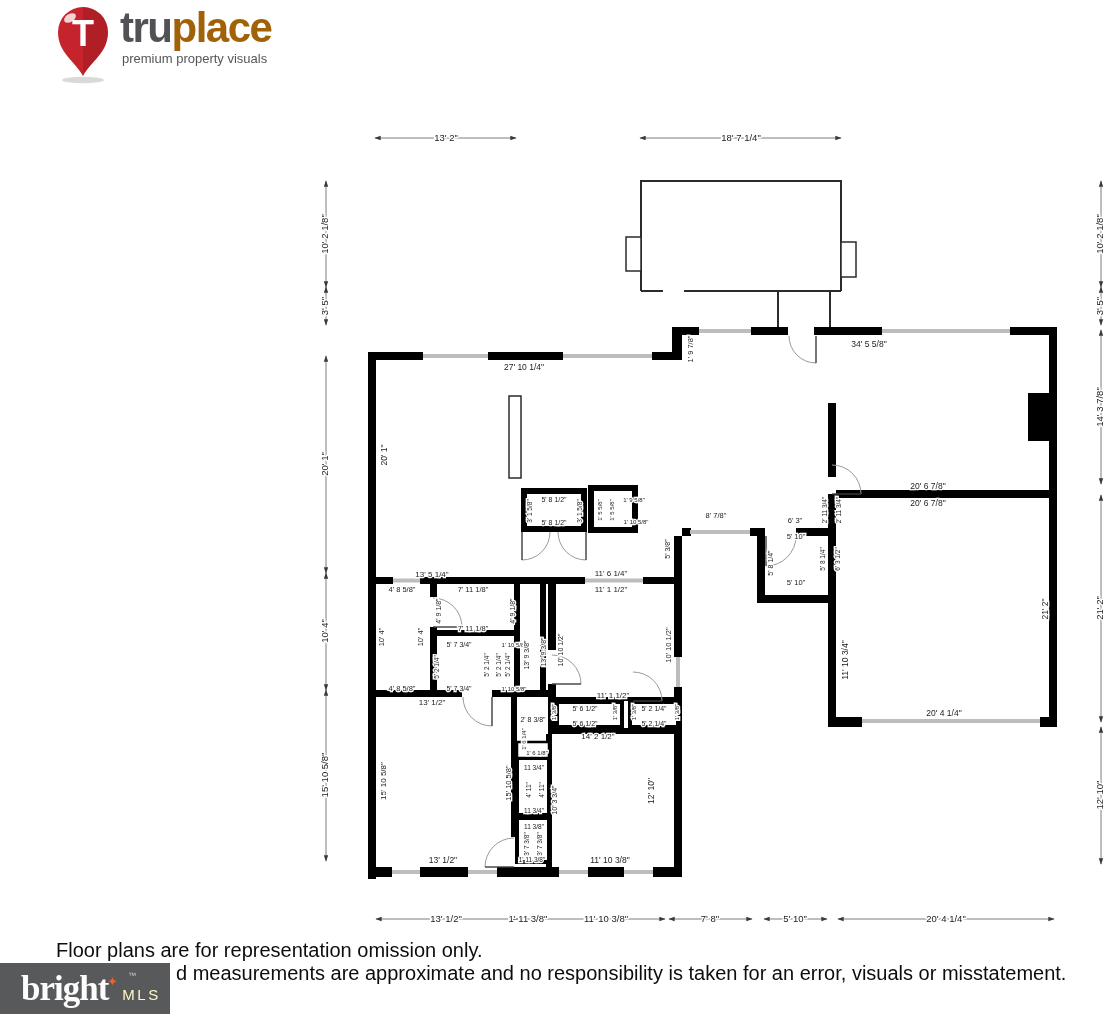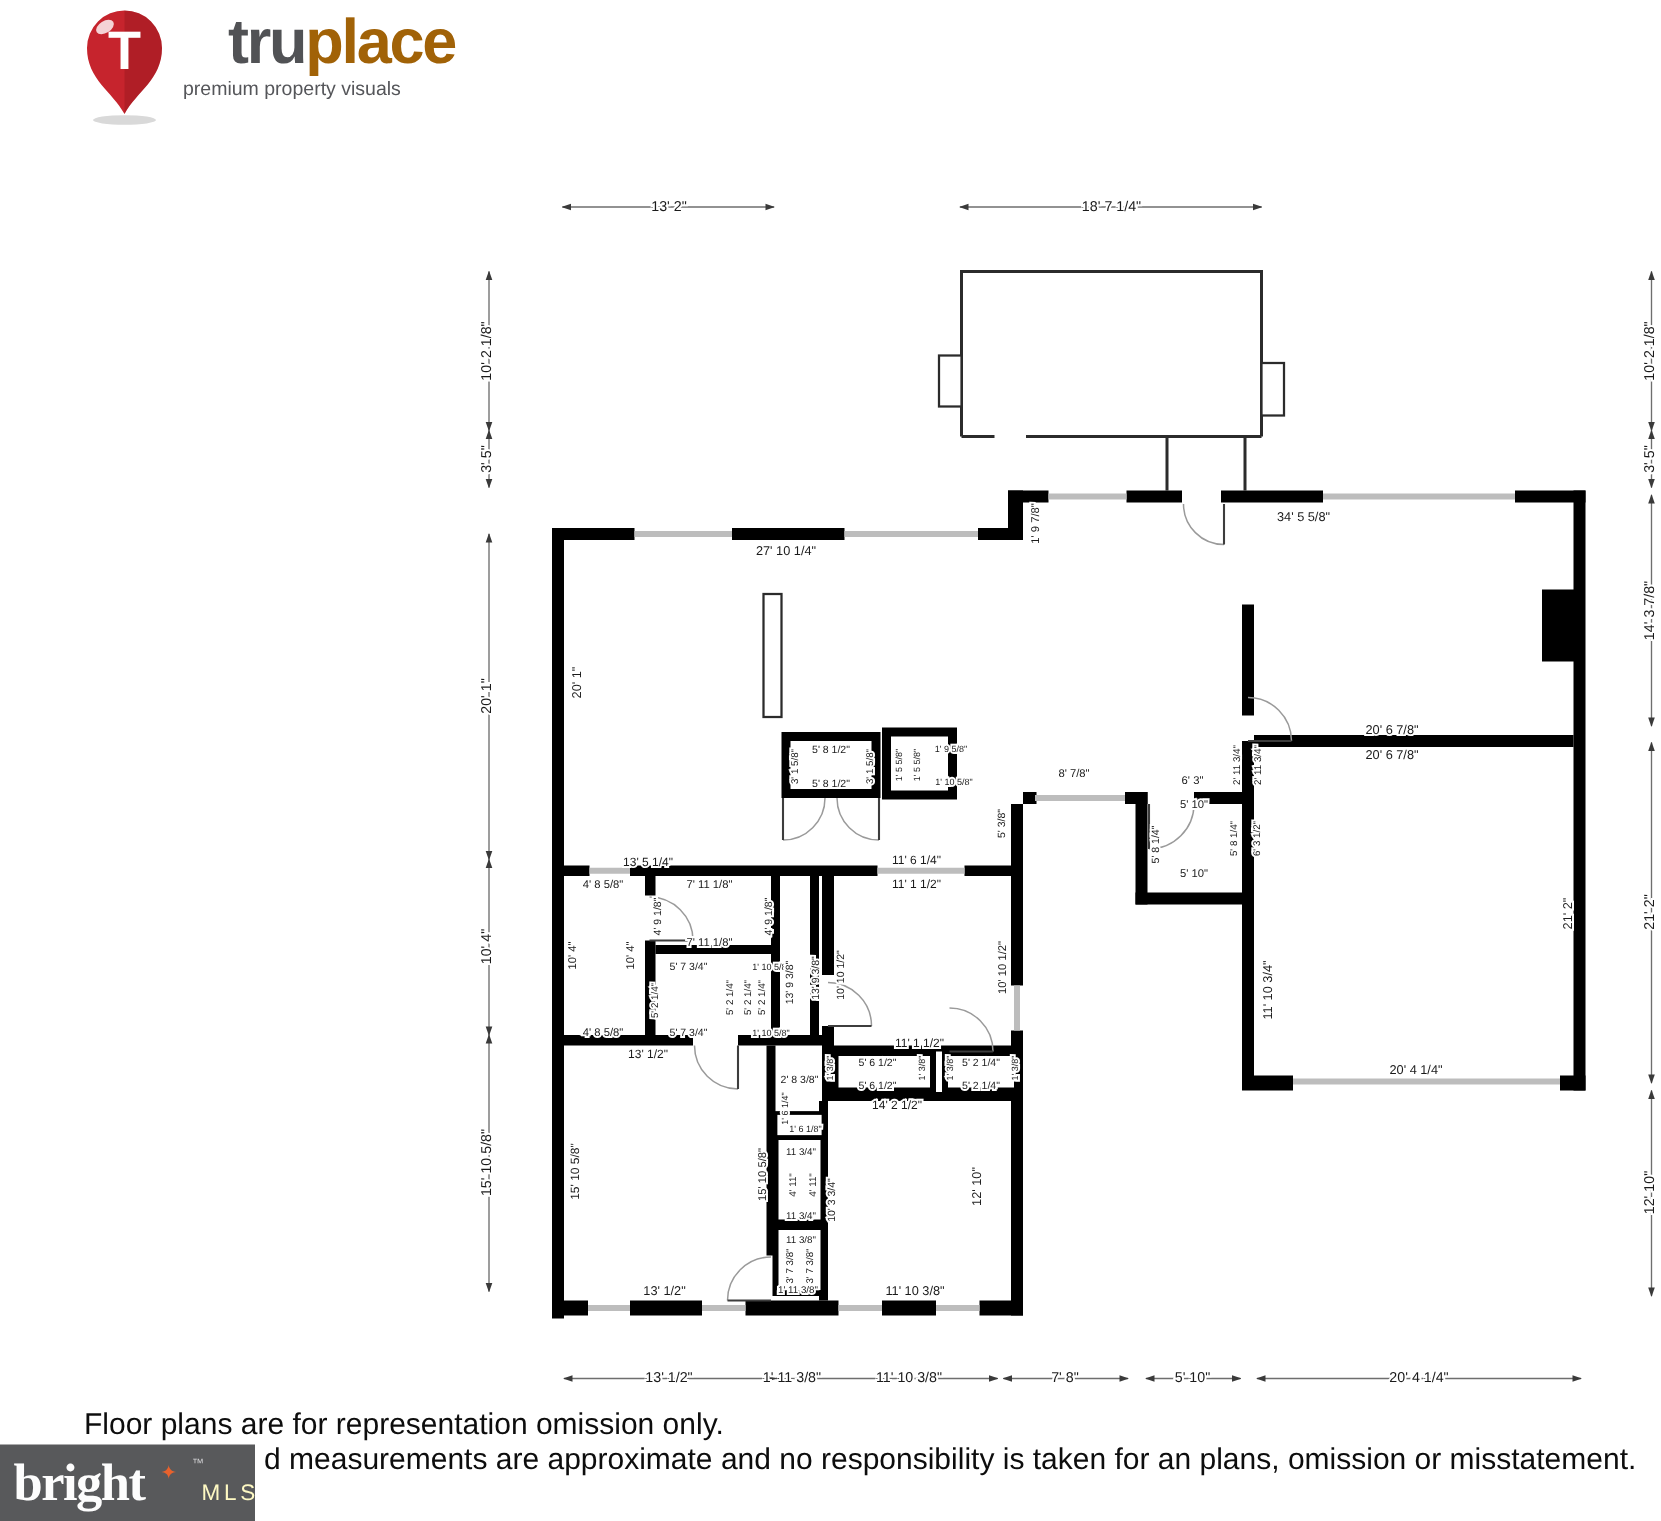--- a/index.html
+++ b/index.html
@@ -3,40 +3,40 @@
 <meta charset="utf-8">
 <style>
   html,body{margin:0;padding:0;background:#fff;}
   .page{position:relative;width:1107px;height:1014px;background:#fff;overflow:hidden;
         font-family:"Liberation Sans",sans-serif;}
   
   .tp-logo{position:absolute;left:50px;top:2px;display:flex;align-items:flex-start;}
   .tp-pin{width:66px;height:82px;}
   .tp-textblock{margin-left:4px;padding-top:6px;}
   .tp-word{font-size:42px;font-weight:700;letter-spacing:-1.5px;line-height:40px;}
-  .tp-tru{color:#515255;margin-left:32px;}
+  .tp-tru{color:#515255;}
   .tp-place{color:#a16207;}
   .tp-tagline{font-size:13px;color:#55565a;margin-top:3px;margin-left:2px;}
   
   .plan-svg{position:absolute;left:0;top:0;}
   .dl{stroke:#6e6e6e;stroke-width:0.9;}
   .win{fill:#bdbdbd;}
   .thin{stroke:#2b2b2b;stroke-width:2;fill:none;}
   .thin15{stroke:#2b2b2b;stroke-width:1.5;fill:#fff;}
   .doorarc{stroke:#9a9a9a;stroke-width:1;fill:none;}
   .doorleaf{stroke:#3d3d3d;stroke-width:1.4;fill:none;}
   .cbox{fill:#fff;stroke:#000;stroke-width:4;}
   .cbox2{fill:#fff;stroke:#000;stroke-width:2.5;}
   .dim{fill:#1b1b1b;paint-order:stroke;stroke:#ffffff;stroke-width:2.6px;
        font-family:"Liberation Sans",sans-serif;dominant-baseline:middle;}
   
   .disc1{position:absolute;left:56px;top:939px;font-size:20px;color:#0d0d0d;}
   .disc2{position:absolute;left:176px;top:962px;font-size:20px;color:#0d0d0d;white-space:nowrap;}
   .mls-logo{position:absolute;left:0;top:963px;width:170px;height:51px;background:#58595b;
-            display:flex;align-items:baseline;padding-left:9px;box-sizing:border-box;z-index:3;gap:24px;}
+            display:flex;align-items:baseline;padding-left:21px;box-sizing:border-box;z-index:3;}
   .mls-b{font-family:"Liberation Serif",serif;font-weight:700;font-size:35px;color:#fdfdfd;
          letter-spacing:-1px;line-height:51px;}
   .mls-star{position:absolute;left:107px;top:11px;font-size:13px;color:#e8622d;}
   .mls-tm{position:absolute;left:128px;top:8px;font-size:8px;color:#cfcfd1;}
   .mls-m{font-size:15px;color:#fef9c3;letter-spacing:2.5px;margin-left:14px;}
 </style>
 </head>
 <body>
 
 <div class="page">
@@ -286,21 +286,21 @@
         <text x="527" y="844" font-size="6.5" text-anchor="middle" class="dim" transform="rotate(-90 527 844)">3' 7 3/8"</text>
         <text x="540" y="844" font-size="6.5" text-anchor="middle" class="dim" transform="rotate(-90 540 844)">3' 7 3/8"</text>
         <text x="532" y="860" font-size="6.5" text-anchor="middle" class="dim">1' 11 3/8"</text>
         <text x="652" y="791" font-size="8.5" text-anchor="middle" class="dim" transform="rotate(-90 652 791)">12' 10"</text>
         <text x="443" y="861" font-size="8.5" text-anchor="middle" class="dim">13' 1/2"</text>
         <text x="610" y="861" font-size="8.5" text-anchor="middle" class="dim">11' 10 3/8"</text>
       </g>
   </svg>
 
   <div class="disc1">Floor plans are for representation omission only.</div>
-  <div class="disc2">d measurements are approximate and no responsibility is taken for an plans, omission or misstatement.</div>
+  <div class="disc2">d measurements are approximate and no responsibility is taken for an error, visuals or misstatement.</div>
 
   <div class="mls-logo">
     <span class="mls-b">bright</span>
     <span class="mls-star">✦</span>
     <span class="mls-tm">™</span>
     <span class="mls-m">MLS</span>
   </div>
 
 </div>
 

